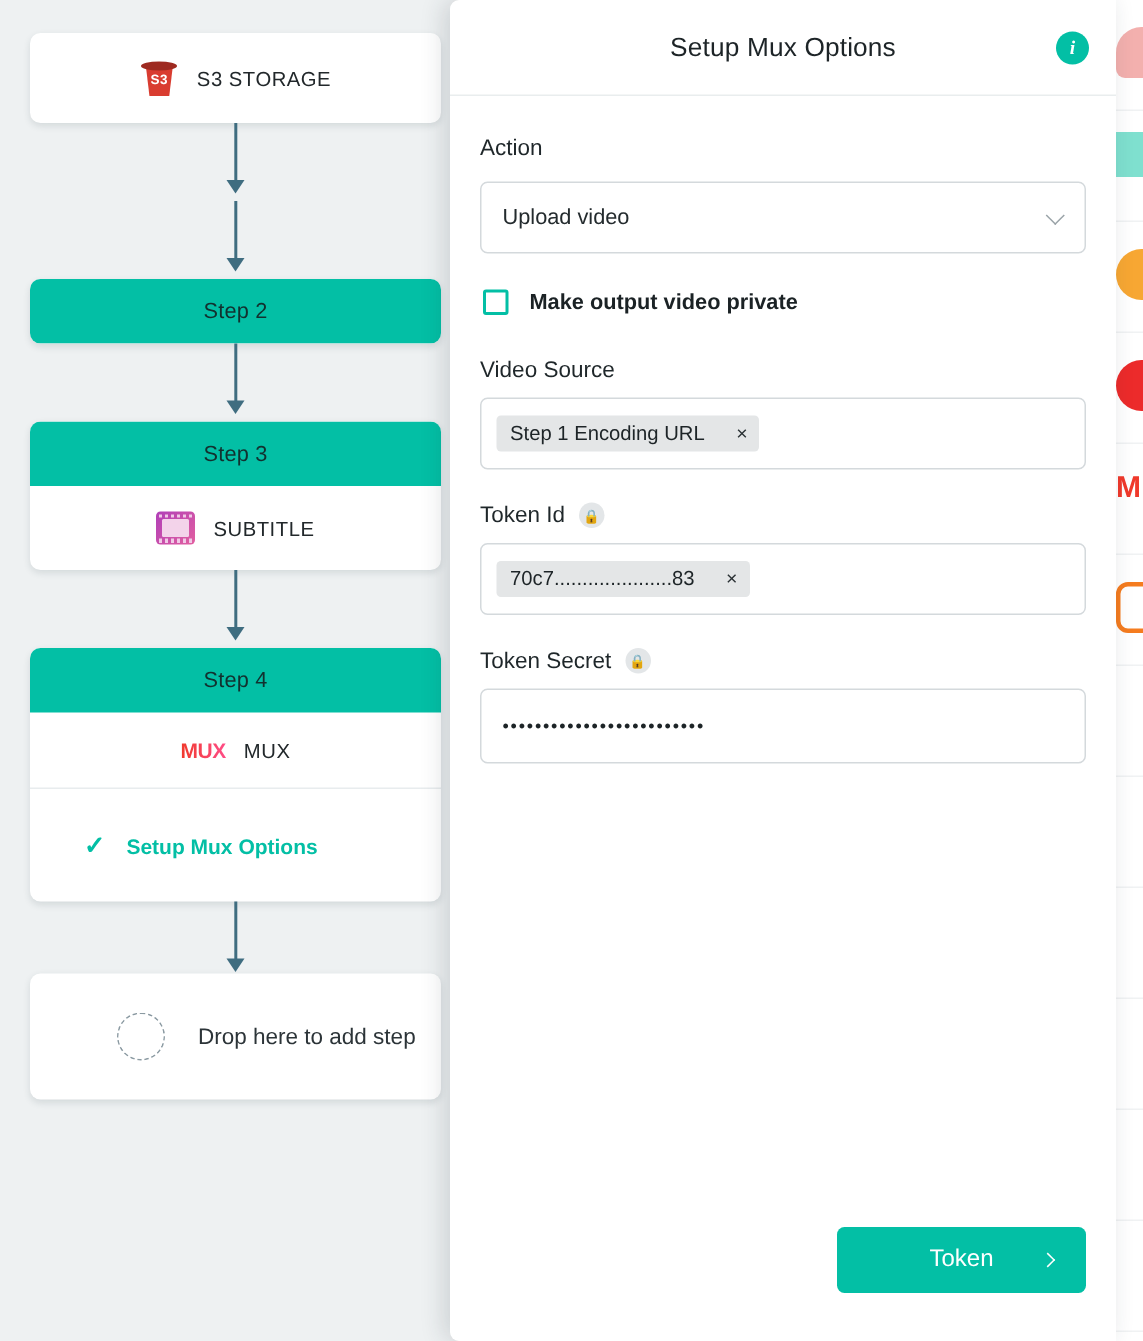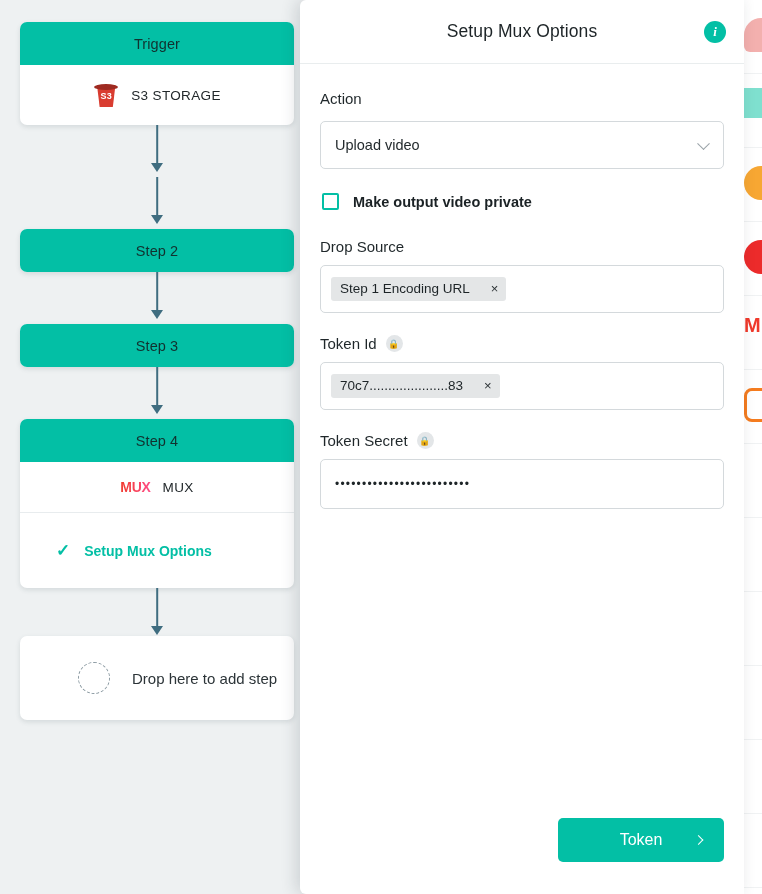--- a/index.html
+++ b/index.html
@@ -302,21 +302,20 @@
     <div class="row"></div>
     <div class="row"></div>
     <div class="row"></div>
     <div class="row"></div>
     <div class="row"></div>
   </div>
 
   <div class="canvas">
 
     <div class="step-card">
-      <div class="step-head">Trigger</div>
       <div class="step-body">
         <span class="logo s3">
           <span class="bucket"></span>
             <span class="rim"></span>
             <span class="t">S3</span>
         </span>
         <span>S3 STORAGE</span>
       </div>
     </div>
 
@@ -335,20 +334,28 @@
       <div class="step-head">Step 2</div>
     </div>
 
     <div class="conn">
       <span class="line"></span>
         <span class="arrow"></span>
     </div>
 
     <div class="step-card">
       <div class="step-head">Step 3</div>
+      <div class="step-body">
+        <span class="logo sub">
+          <span class="inner"></span>
+            <span class="perf-t"></span>
+            <span class="perf-b"></span>
+        </span>
+        <span>SUBTITLE</span>
+      </div>
     </div>
 
     <div class="conn">
       <span class="line"></span>
         <span class="arrow"></span>
     </div>
 
     <div class="step-card">
       <div class="step-head">Step 4</div>
       <div class="step-body">
@@ -388,21 +395,21 @@
         <span>Upload video</span>
         <span class="chev"></span>
       </div>
 
       <div class="checkbox-row">
         <span class="cbox"></span>
         <span class="cbox-label">Make output video private</span>
       </div>
 
       <div class="field-label">
-        <span>Drop Source</span>
+        <span>Video Source</span>
       </div>
       <div class="tag-box">
         <span class="tag">
           <span>Step 1 Encoding URL</span>
           <span class="x">×</span>
         </span>
       </div>
 
       <div class="field-label">
         <span>Token Id</span>

